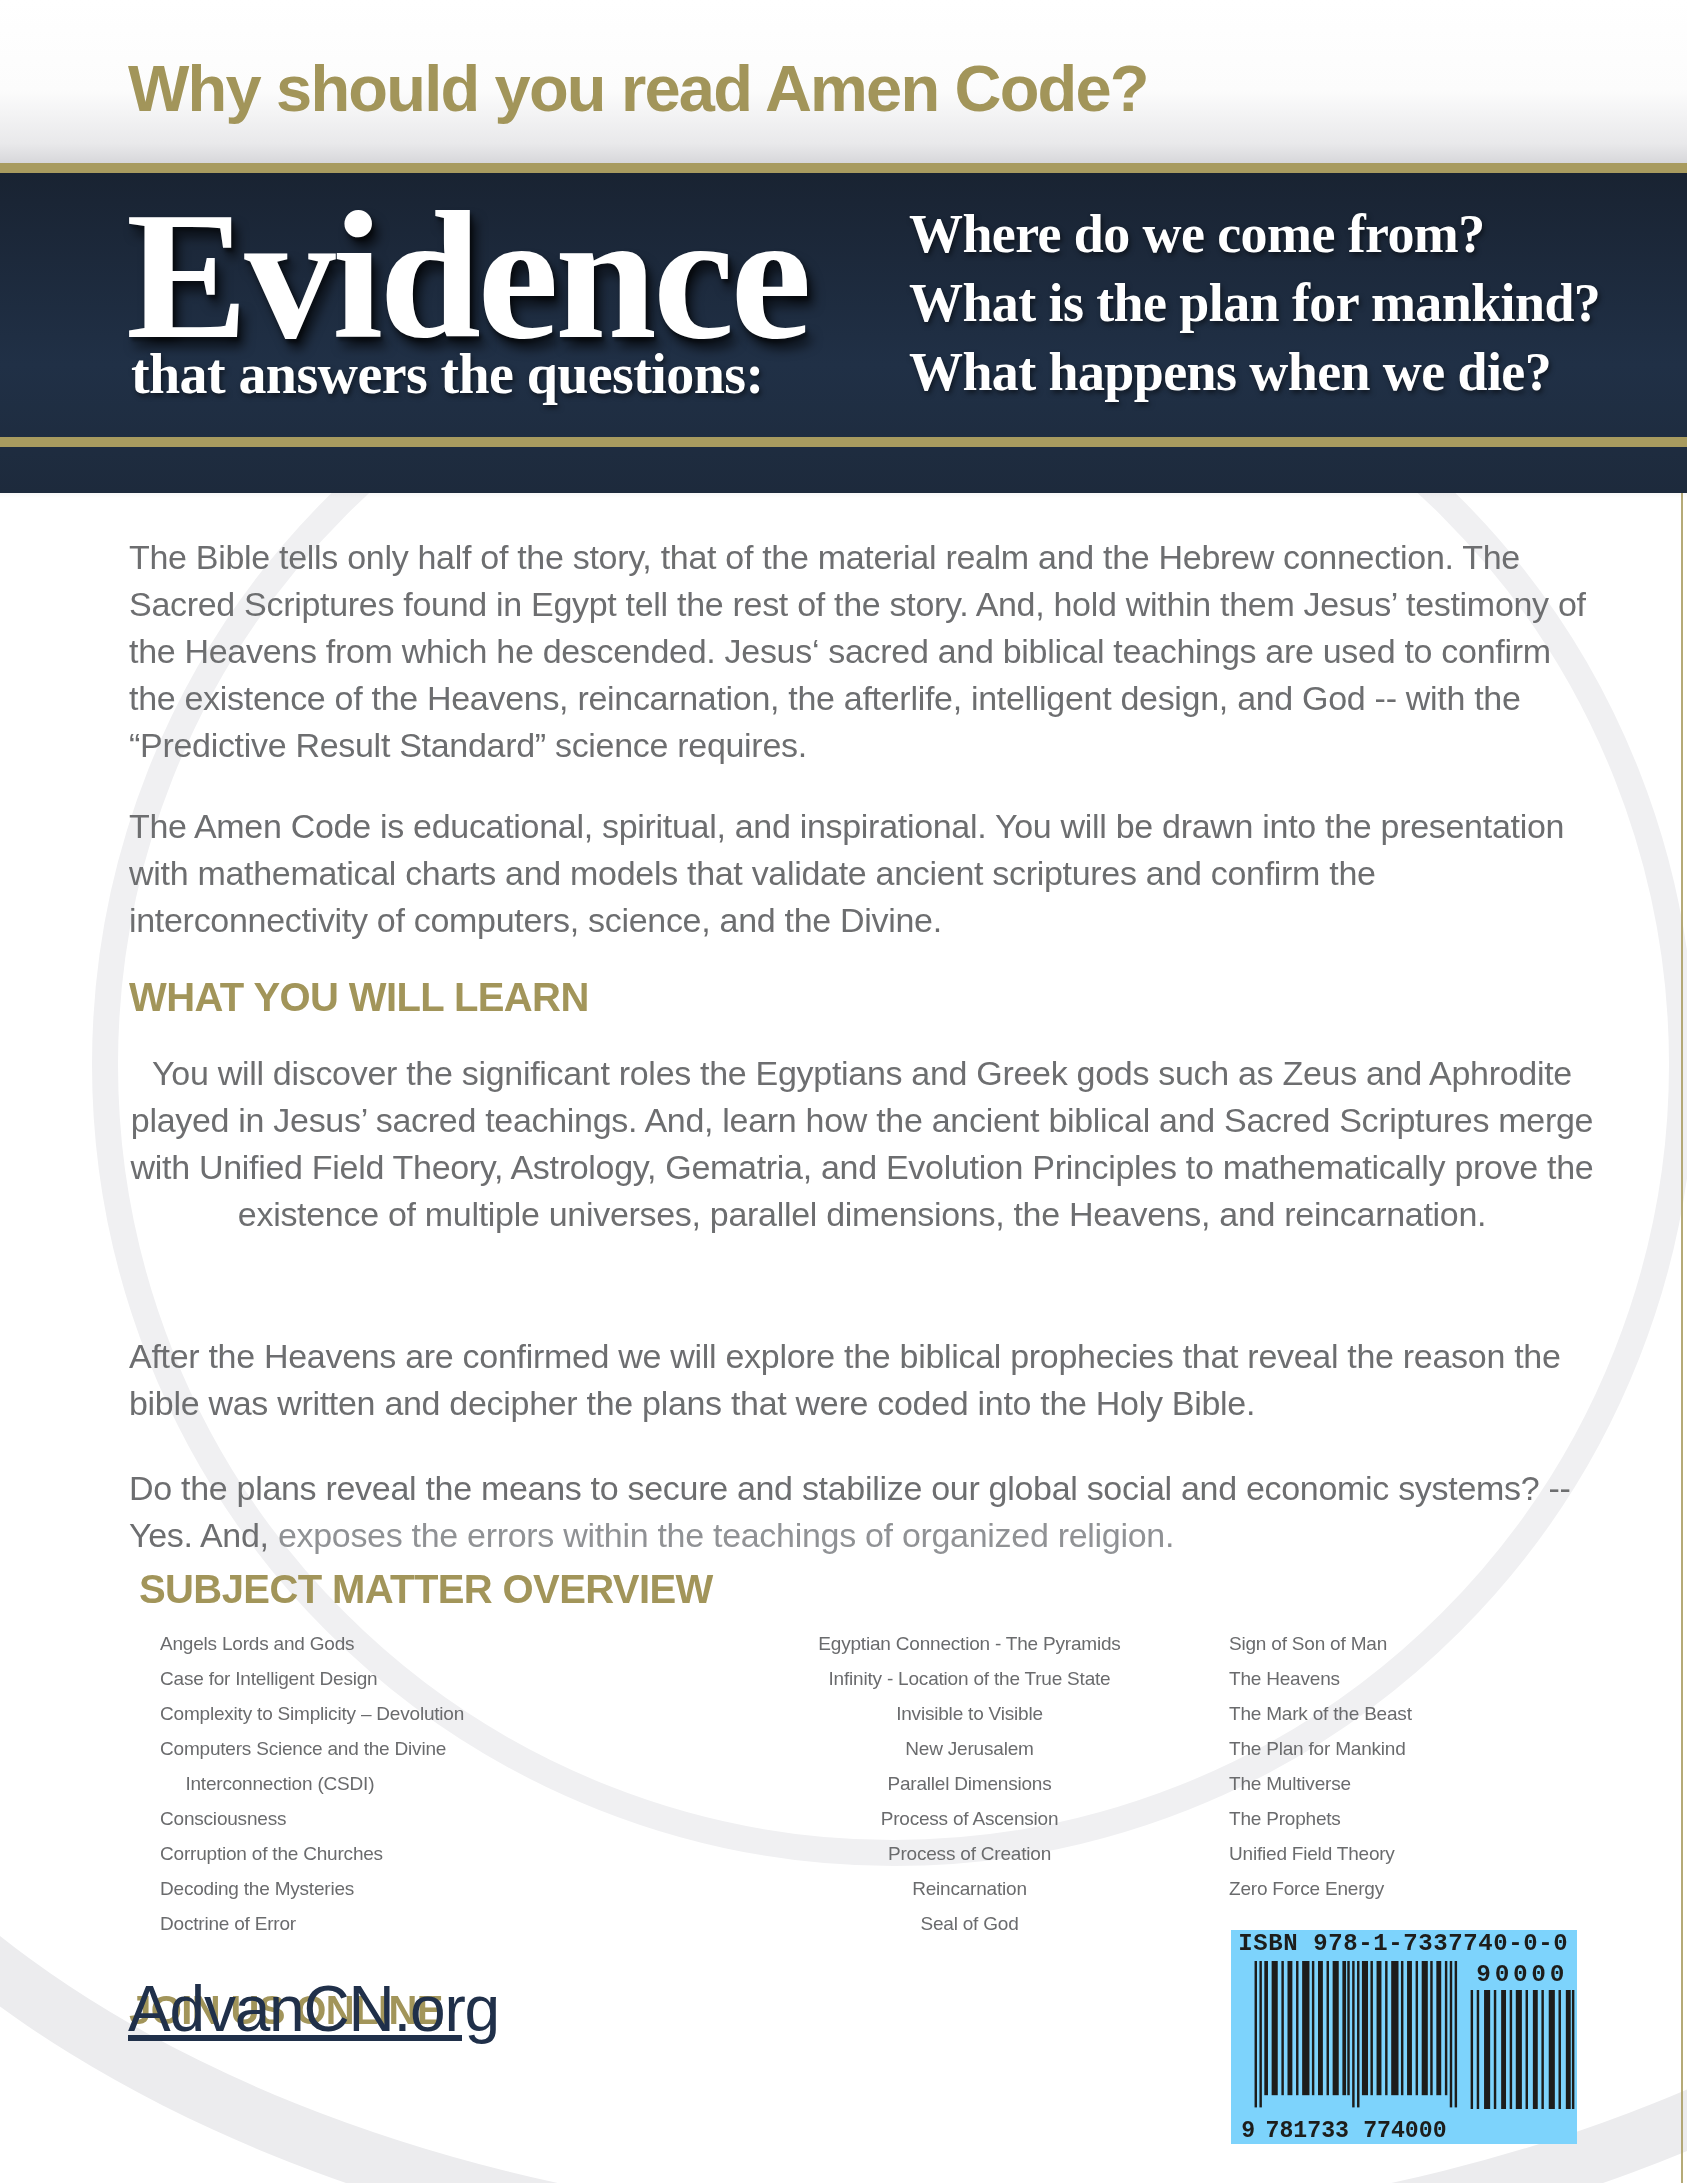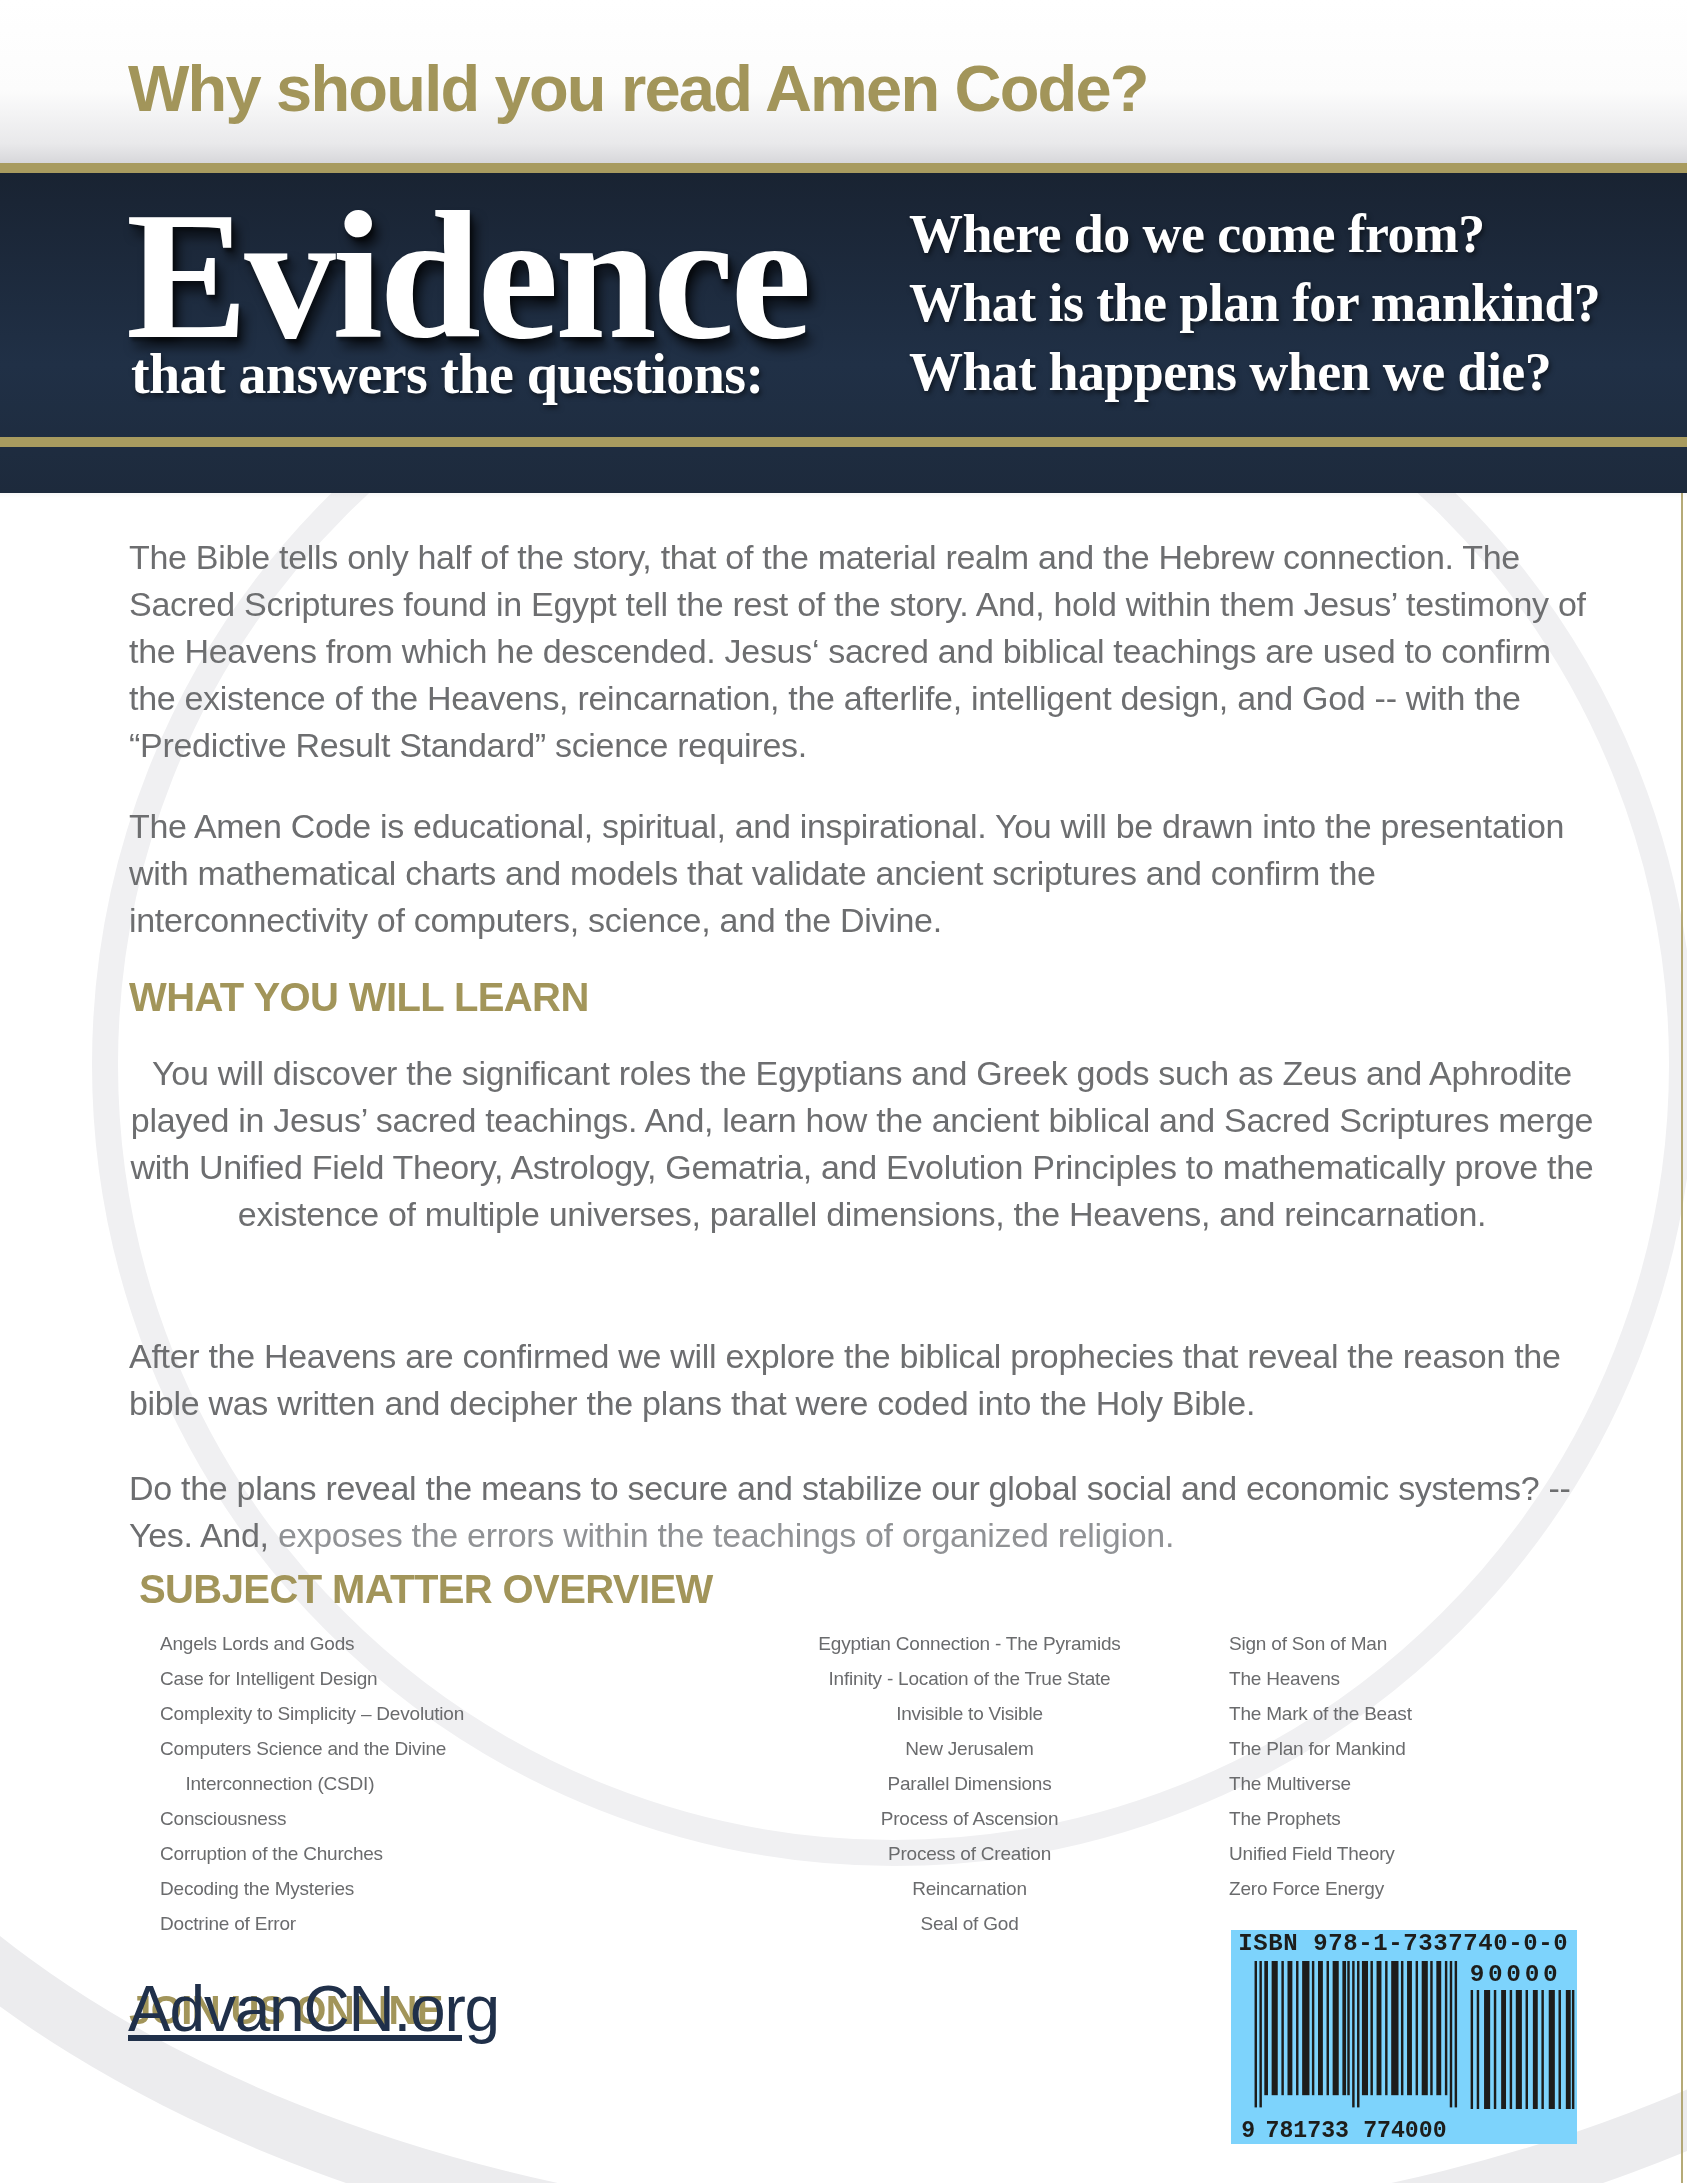--- a/index.html
+++ b/index.html
@@ -50,21 +50,21 @@
   .subject-col{top:1626px;font-size:19px;line-height:35px;color:#6a6b6d;letter-spacing:-0.2px;}
   .subject-col div{white-space:pre-wrap;}
   .col1{left:160px;width:550px;}
   .col2{left:713px;width:513px;text-align:center;}
   .col3{left:1229px;width:452px;}
   
   .barcode-box{left:1231px;top:1930px;width:346px;background:#7dd3fc;}
   .isbn-line{font-family:"Liberation Mono",monospace;font-size:24px;font-weight:bold;color:#1d1d1b;
         letter-spacing:0.6px;white-space:nowrap;padding-left:7.3px;}
   .barcode-row{display:flex;align-items:flex-start;margin-top:3.7px;}
-  .supp{margin-left:3.7px;width:88px;}
+  .supp{margin-left:3.7px;width:105px;}
   .price{font-family:"Liberation Mono",monospace;font-size:24.4px;font-weight:bold;color:#1d1d1b;
         text-align:center;letter-spacing:3.7px;margin-bottom:2.4px;white-space:nowrap;}
   .bc-digits{font-family:"Liberation Mono",monospace;font-size:38px;font-weight:bold;fill:#1d1d1b;}
   .gold-edge{position:absolute;right:3.7px;top:446px;width:2.4px;height:1737px;background:#a89b5f;opacity:.85;z-index:1;}
 </style>
 </head>
 <body>
 
 <div class="page">
 

